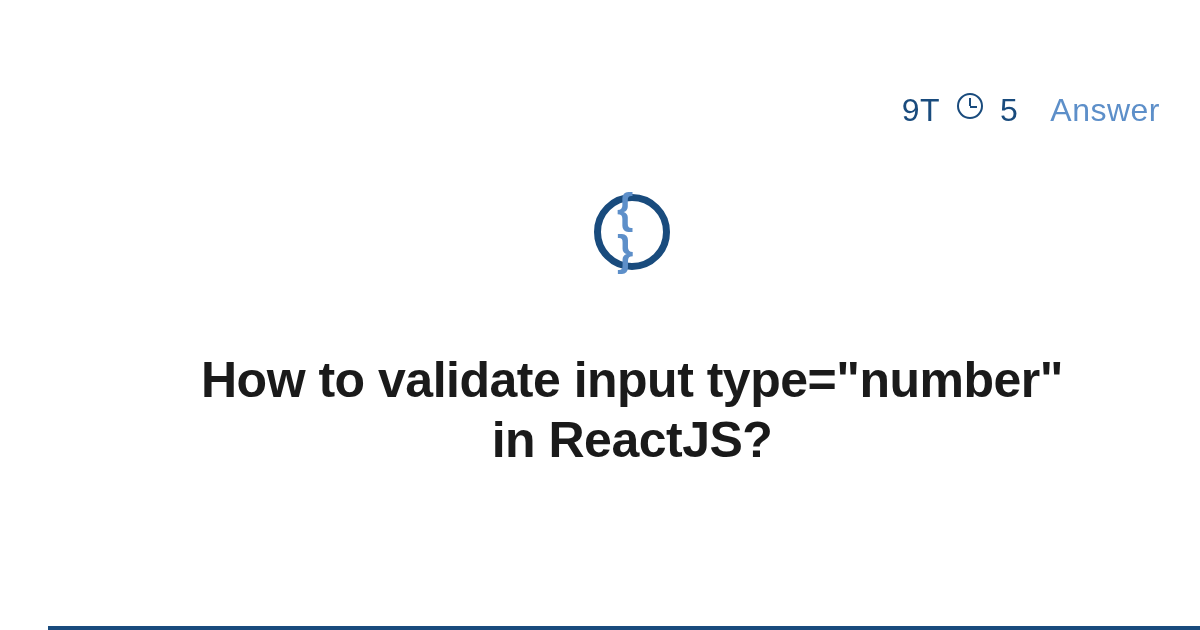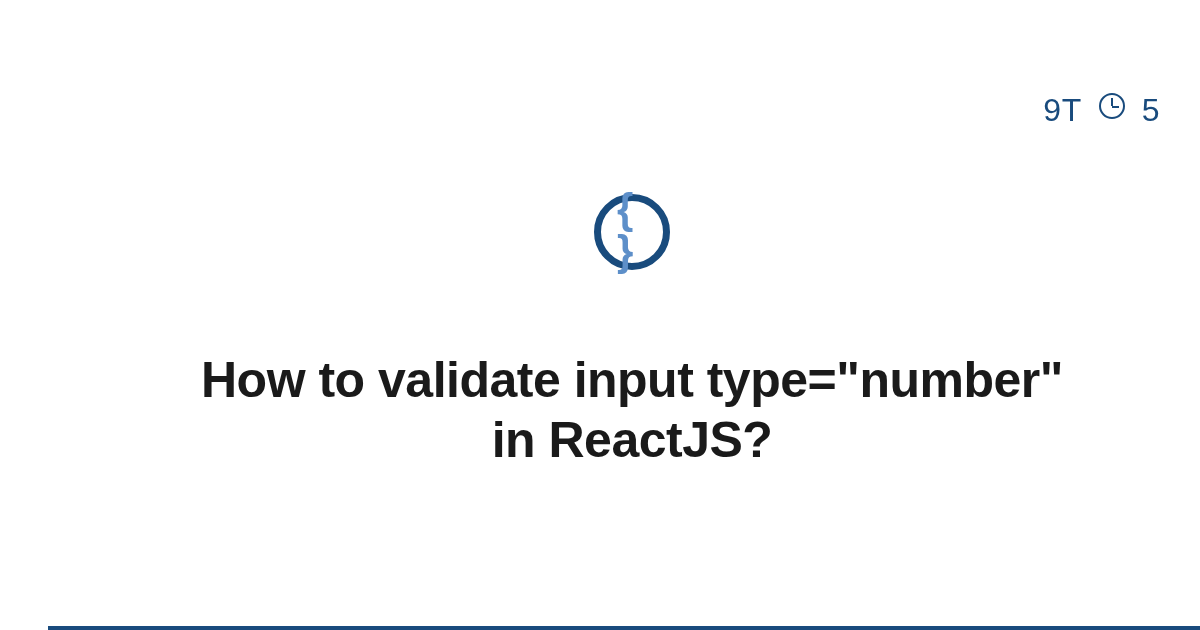--- a/index.html
+++ b/index.html
@@ -112,20 +112,21 @@
       background: #194b7d;
     }
   </style>
 </head>
 <body>
 
 <div class="header-logo">
   <span class="logo-left">9T</span>
   <span class="logo-clock"></span>
   <span class="logo-left">5</span>
+  <span class="logo-right">Answer</span>
 </div>
 
 <div class="main-content">
   <div class="code-icon-wrap">
     <span class="code-braces">{ }</span>
   </div>
   <h1 class="title">How to validate input type="number" in ReactJS?</h1>
 </div>
 
 <div class="footer-bar"></div>

